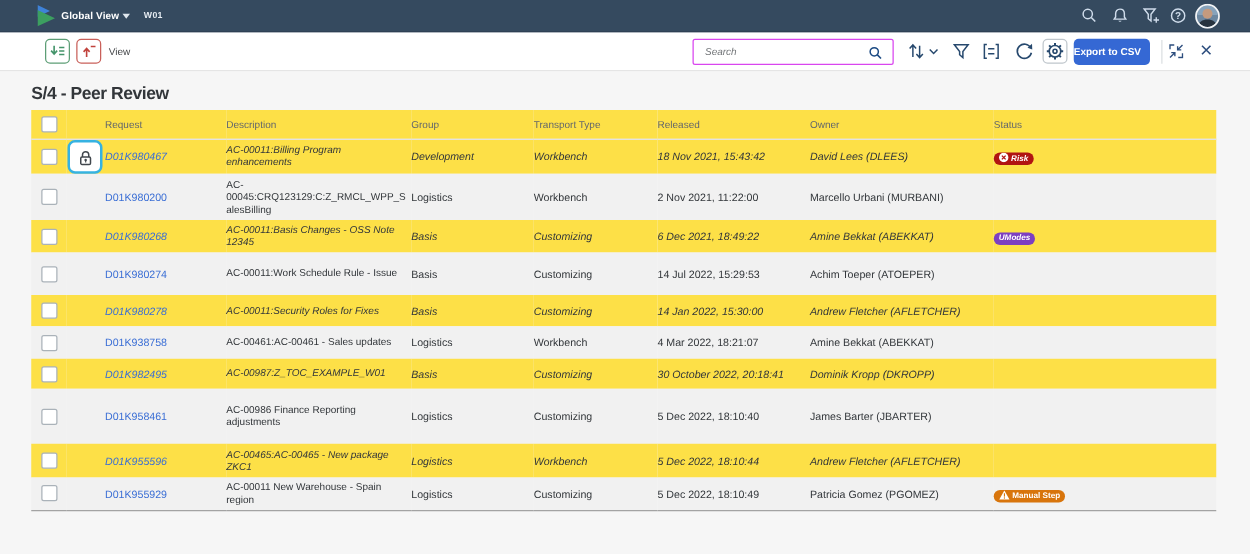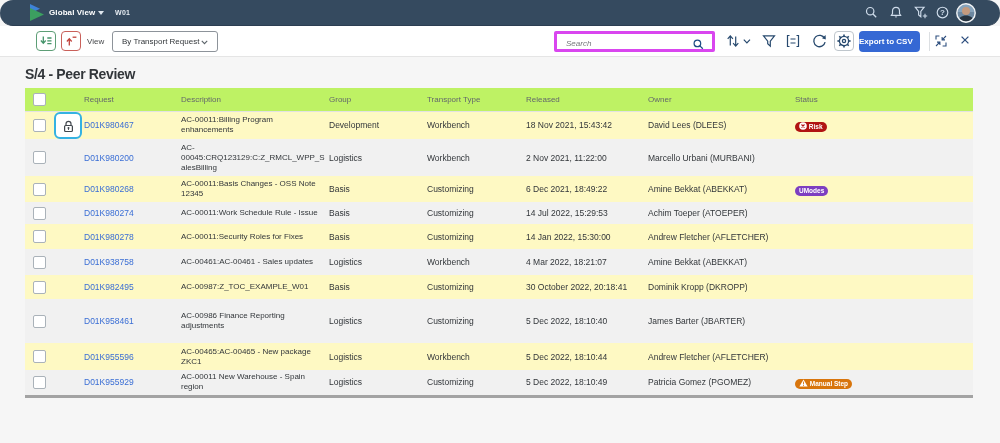--- a/index.html
+++ b/index.html
@@ -1,48 +1,48 @@
 <!DOCTYPE html>
 <html><head>
 <meta charset="utf-8">
 <style>
 * { margin:0; padding:0; box-sizing:border-box; font-family:"Liberation Sans",sans-serif; }
 html,body { width:1000px; height:443px; background:#f6f6f6; overflow:hidden; }
 
 
-.shell { position:absolute; top:0; left:0; width:1000px; height:26px; background:#354a5f; border-bottom:1px solid #2c3e52;border-radius:13px; }
+.shell { position:absolute; top:0; left:0; width:1000px; height:26px; background:#354a5f; border-bottom:1px solid #2c3e52; }
 .shell .logo { position:absolute; left:30px; top:4px; }
 .shell .title { position:absolute; left:49px; top:8px; color:#fff; font-size:8px; font-weight:bold; letter-spacing:.1px; }
 .shell .caret { position:absolute; left:98px; top:11px; width:0; height:0; border-left:3px solid transparent; border-right:3px solid transparent; border-top:4px solid #dfe7ee; }
 .shell .sys { position:absolute; left:115px; top:9px; color:#e6ecf2; font-size:7px; font-weight:bold; letter-spacing:.3px; }
 .shicon { position:absolute; top:5px; }
 
 
 .toolbar { position:absolute; top:26px; left:0; width:1000px; height:31px; background:#fff; border-bottom:1px solid #e5e5e5; }
 .tbtn { position:absolute; top:5px; width:20px; height:20px; border-radius:4px; background:#fff; }
 .tbtn.green { left:36px; border:1px solid #5d9e76; }
 .tbtn.red { left:61px; border:1px solid #c9605a; }
 .viewlbl { position:absolute; left:87px; top:11px; font-size:8px; color:#46484b; }
 .select { position:absolute; left:112px; top:5px; width:106px; height:21px; border:1px solid #8d939a; border-radius:3px; background:#fff; font-size:8px; color:#32363a; line-height:19px; padding-left:9px; white-space:nowrap; }
 .select .chev { position:absolute; right:9px; top:7px; width:7px; height:7px; }
-.search { position:absolute; left:554px; top:5px; width:161px; height:21px; border:3px solid #d946ef; border-radius:2px; background:#fff; }
+.search { position:absolute; left:554px; top:5px; width:161px; height:21px; border:1px solid #d946ef; border-radius:2px; background:#fff; }
 .search .ph { position:absolute; left:9px; top:5px; font-size:8px; font-style:italic; color:#74777a; }
 .tico { position:absolute; top:5px; }
 .gearbox { position:absolute; left:834px; top:5px; width:20px; height:20px; border:1px solid #bfc6cc; border-radius:4px; background:#fff; }
 .exportbtn { position:absolute; left:859px; top:5px; width:61px; height:21px; background:#3568d4; border-radius:4px; color:#fff; font-size:8px; font-weight:bold; line-height:21px; white-space:nowrap; }
 .tdiv { position:absolute; left:929px; top:6px; width:1px; height:19px; background:#dcdfe2; }
 
 
 h1 { position:absolute; left:25px; top:66px; font-size:14px; font-weight:700; color:#32363a; letter-spacing:-0.35px; }
 
 table { position:absolute; left:25px; top:88px; width:948px; border-collapse:collapse; table-layout:fixed; }
-th { background:#bef264; font-weight:400; font-size:8px; color:#63676b; text-align:left; padding:0 8px 0 0; border-bottom:1px solid #e2e2e2; }
+th { background:#fde047; font-weight:400; font-size:8px; color:#63676b; text-align:left; padding:0 8px 0 0; border-bottom:1px solid #e2e2e2; }
 td { font-size:8.5px; color:#32363a; padding:0 8px 0 0; vertical-align:middle; line-height:10px; white-space:nowrap; }
 td.desc { font-size:8px; white-space:normal; overflow-wrap:break-word; padding-right:3px;margin-top:30px; }
-tr.w { background:#fef9c3; }
+tr.w { background:#fde047;font-style:italic; }
 tr.g { background:#f1f1f1; }
 a.req { color:#3a6ed5; text-decoration:none; font-size:8.5px; }
 .cb { width:13px; height:13px; border:1px solid #aab2b9; border-radius:2px; background:#fff; margin-left:8px; }
 .lockbox { position:relative; width:28px; height:27px; border:2px solid #35b2e2; border-radius:6px; background:#fff; margin-left:1px; }
 .badge { display:inline-block; position:relative; top:1px; height:10px; line-height:10px; border-radius:5px; color:#fff; font-size:6.5px; font-weight:bold; padding:0 4px; letter-spacing:0; }
 .badge.risk { background:#b11412; }
 .badge.umodes { background:#7d3fc1; }
 .badge.manual { background:#d8750c; }
 .bi { display:inline-block; vertical-align:-1.5px; }
 </style>
@@ -97,25 +97,20 @@
       <path d="M10.3 6 h4.2 M10.3 8.8 h4.2 M10.3 11.6 h4.2" stroke="#44946a" stroke-width="1.3"></path>
     </svg>
   </div>
   <div class="tbtn red">
     <svg width="18" height="18" viewBox="0 0 18 18">
       <path d="M7.3 13.5 v-6.5 M4.9 9.5 l2.4 -2.8 l2.4 2.8" fill="none" stroke="#c1423c" stroke-width="1.3"></path>
       <path d="M10.6 5.2 h3.8" stroke="#c1423c" stroke-width="1.3"></path>
     </svg>
   </div>
   <span class="viewlbl">View</span>
-  <div class="select">By Transport Request
-    <svg class="chev" width="9" height="7" viewBox="0 0 9 7">
-        <path d="M1 1.5 l3.5 3.5 L8 1.5" fill="none" stroke="#5a6268" stroke-width="1.4"></path>
-      </svg>
-  </div>
   <div class="search">
       <span class="ph">Search</span>
     <svg style="position:absolute; right:8px; top:5px" width="11" height="11" viewBox="0 0 11 11">
         <circle cx="4.4" cy="4.4" r="3.3" fill="none" stroke="#1c4b84" stroke-width="1.2"></circle>
         <line x1="6.9" y1="6.9" x2="9.8" y2="9.8" stroke="#1c4b84" stroke-width="1.3"></line>
       </svg>
   </div>
   <svg class="tico" style="left:725px" width="28" height="20" viewBox="0 0 28 20">
     <path d="M5.3 14.5 V5 M2.7 7.8 l2.6 -2.9 L7.9 7.8" fill="none" stroke="#27496e" stroke-width="1.2"></path>
     <path d="M10.7 5.5 v9.5 M8.1 12.2 l2.6 2.9 l2.6 -2.9" fill="none" stroke="#27496e" stroke-width="1.2"></path>
@@ -239,21 +234,21 @@
         </td>
         <td></td>
       <td><a class="req">D01K980268</a></td>
       <td class="desc">AC-00011:Basis Changes - OSS Note 12345</td>
       <td>Basis</td>
       <td>Customizing</td>
       <td>6 Dec 2021, 18:49:22</td>
       <td>Amine Bekkat (ABEKKAT)</td>
       <td><span class="badge umodes">UModes</span></td>
     </tr>
-    <tr class="g" style="height:22px">
+    <tr class="g" style="height:34px">
       <td>
           <div class="cb"></div>
         </td>
         <td></td>
       <td><a class="req">D01K980274</a></td>
       <td class="desc">AC-00011:Work Schedule Rule - Issue</td>
       <td>Basis</td>
       <td>Customizing</td>
       <td>14 Jul 2022, 15:29:53</td>
       <td>Achim Toeper (ATOEPER)</td>
@@ -317,21 +312,21 @@
         </td>
         <td></td>
       <td><a class="req">D01K955596</a></td>
       <td class="desc">AC-00465:AC-00465 - New package ZKC1</td>
       <td>Logistics</td>
       <td>Workbench</td>
       <td>5 Dec 2022, 18:10:44</td>
       <td>Andrew Fletcher (AFLETCHER)</td>
       <td></td>
     </tr>
-    <tr class="g" style="height:26px; border-bottom:3px solid #a3a3a3">
+    <tr class="g" style="height:26px; border-bottom:1px solid #a3a3a3">
       <td>
           <div class="cb"></div>
         </td>
         <td></td>
       <td><a class="req">D01K955929</a></td>
       <td class="desc">AC-00011 New Warehouse - Spain region</td>
       <td>Logistics</td>
       <td>Customizing</td>
       <td>5 Dec 2022, 18:10:49</td>
       <td>Patricia Gomez (PGOMEZ)</td>

